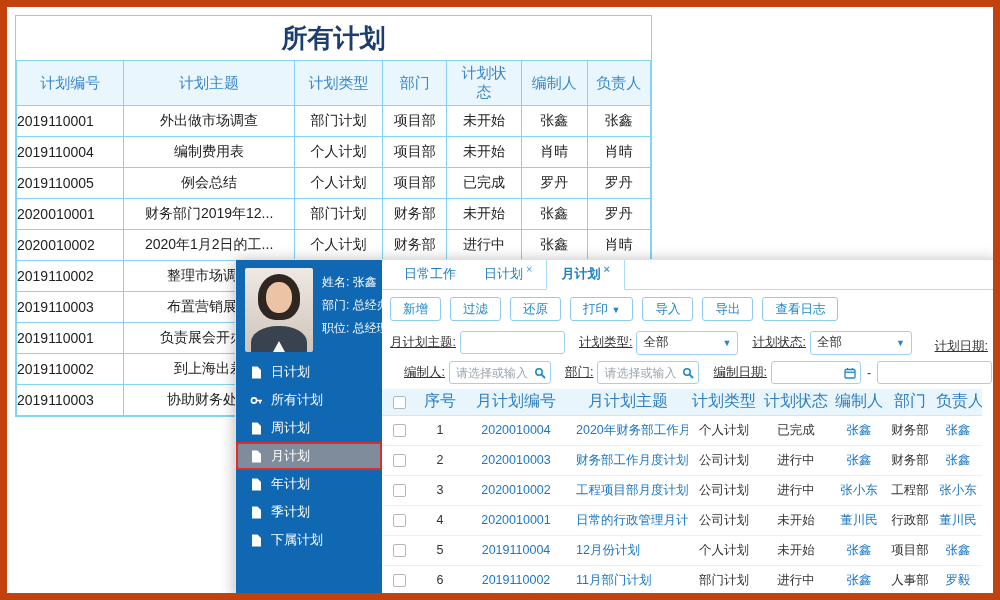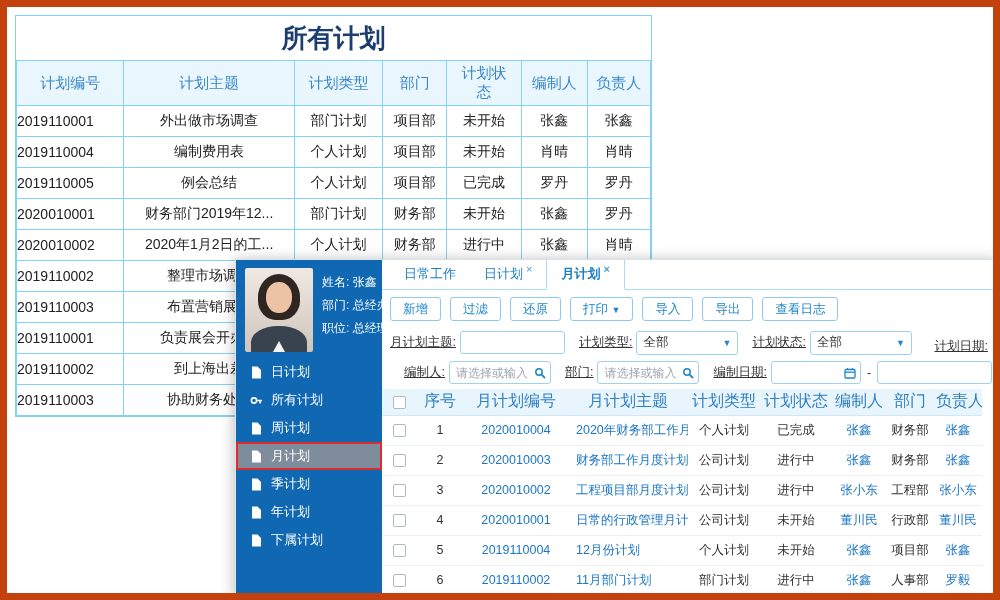--- a/index.html
+++ b/index.html
@@ -244,29 +244,29 @@
             </span>
           <span>月计划</span>
           <span class="hl"></span>
         </div>
         <div class="mi">
           <span class="micon">
               <svg width="11" height="13" viewBox="0 0 11 13">
                 <path d="M1 0.5h5.5L10 4v8.5H1z" fill="#fff"></path>
               </svg>
             </span>
+          <span>年计划</span>
+        </div>
+        <div class="mi">
+          <span class="micon">
+              <svg width="11" height="13" viewBox="0 0 11 13">
+                <path d="M1 0.5h5.5L10 4v8.5H1z" fill="#fff"></path>
+              </svg>
+            </span>
           <span>季计划</span>
-        </div>
-        <div class="mi">
-          <span class="micon">
-              <svg width="11" height="13" viewBox="0 0 11 13">
-                <path d="M1 0.5h5.5L10 4v8.5H1z" fill="#fff"></path>
-              </svg>
-            </span>
-          <span>年计划</span>
         </div>
         <div class="mi">
           <span class="micon">
               <svg width="11" height="13" viewBox="0 0 11 13">
                 <path d="M1 0.5h5.5L10 4v8.5H1z" fill="#fff"></path>
               </svg>
             </span>
           <span>下属计划</span>
         </div>
       </div>

